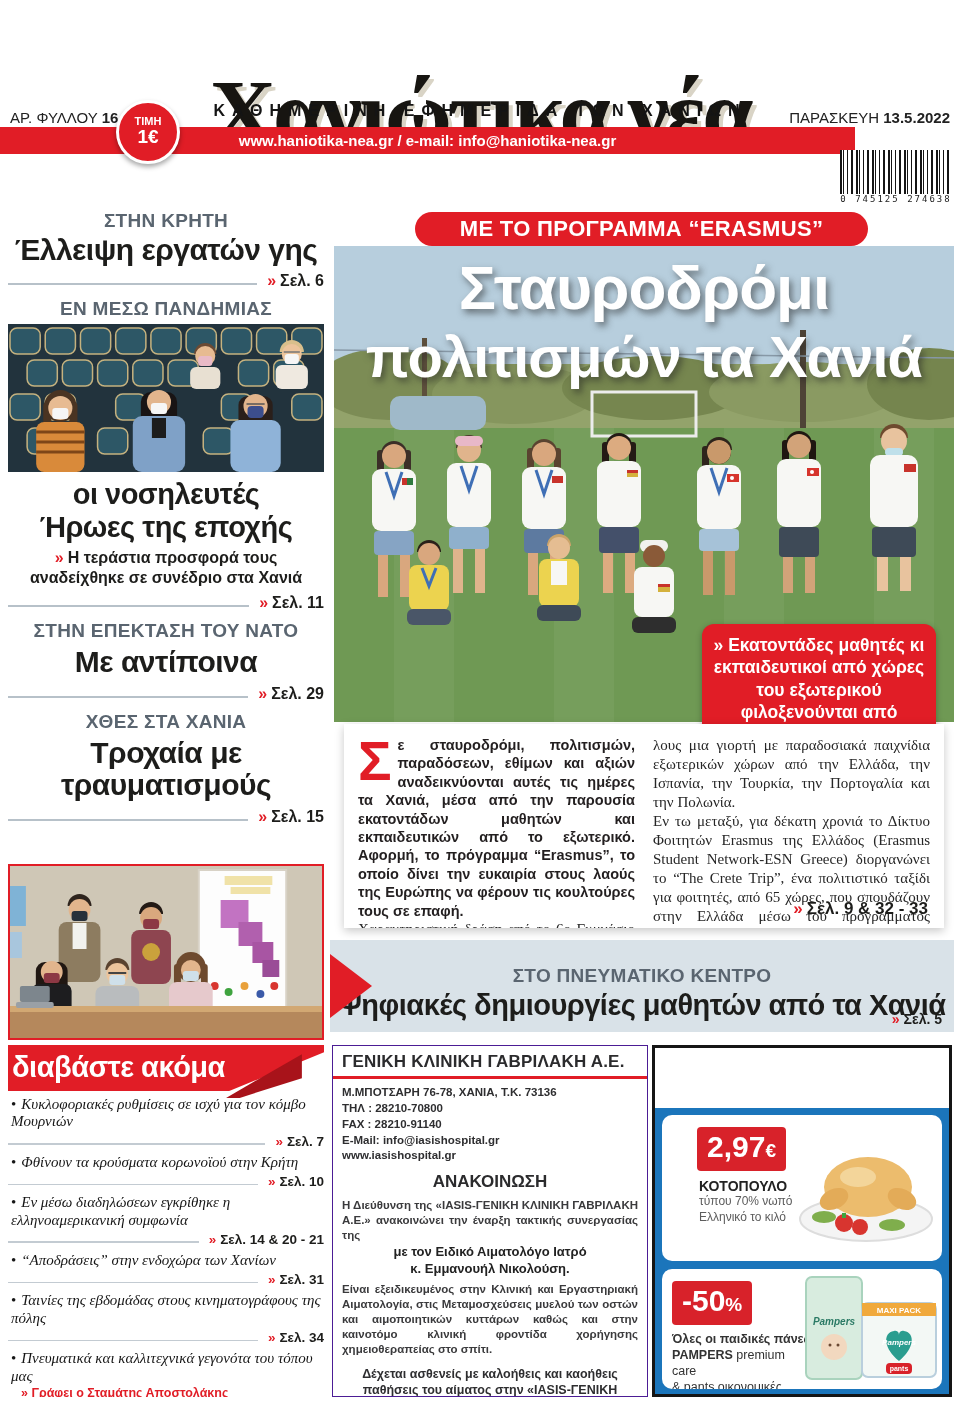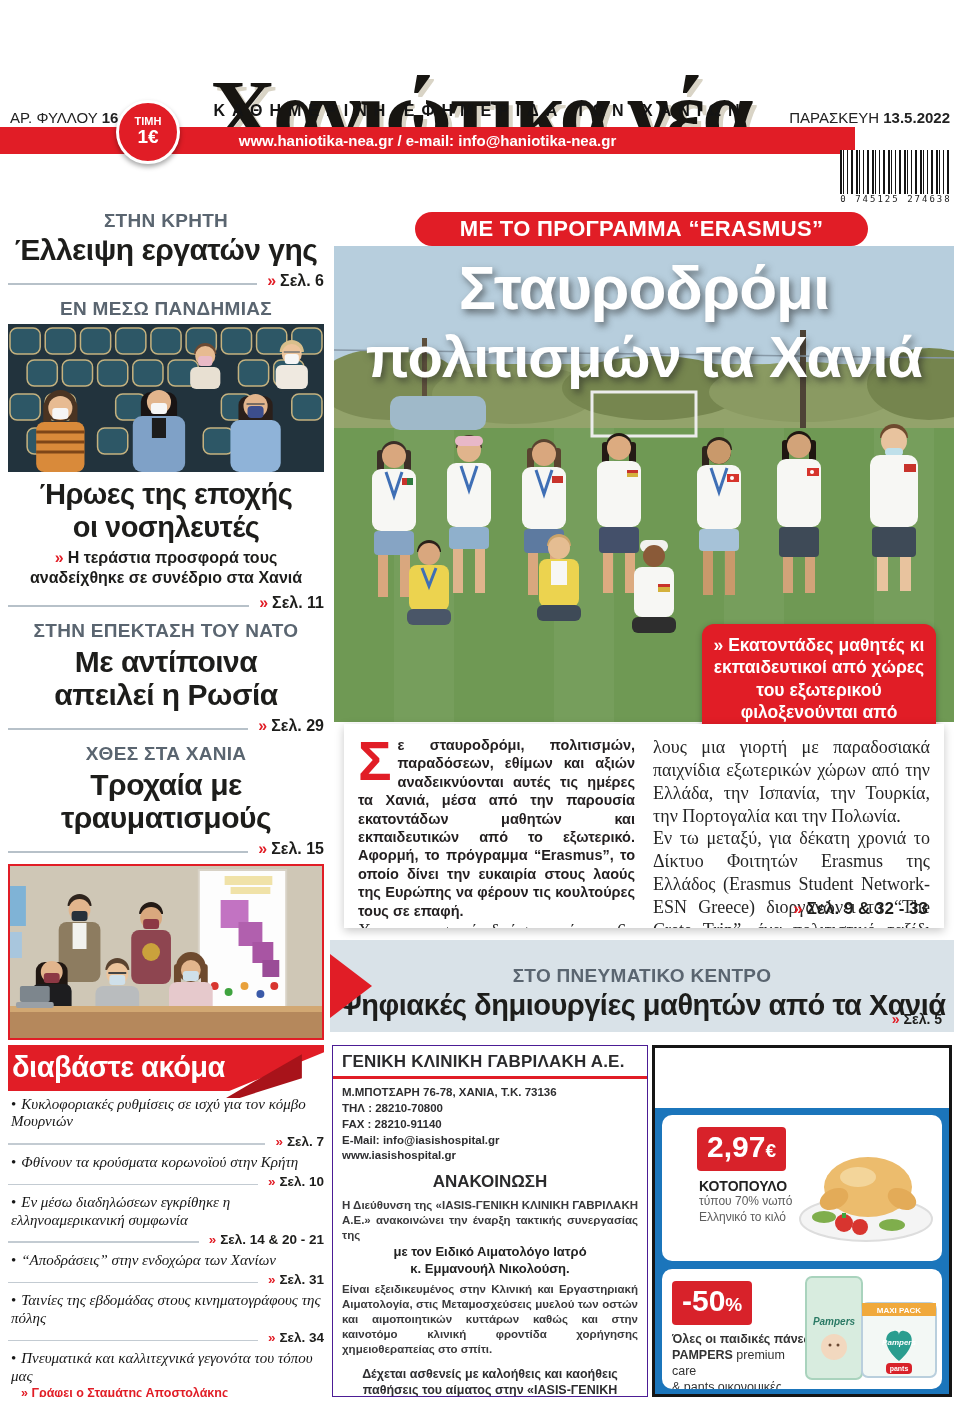--- a/index.html
+++ b/index.html
@@ -58,21 +58,21 @@
   .main-hl .l2{font-size:58px;line-height:66px;text-shadow:3px 4px 7px rgba(35,35,35,.55);}
   .callout{position:absolute;right:18px;top:378px;width:218px;background:#e11d26;border-radius:12px;
     padding:10px 8px;color:#fff;font-weight:700;font-size:17.5px;line-height:1.28;text-align:center;
     box-shadow:0 2px 6px rgba(0,0,0,.3);}
   .text-card{position:absolute;left:344px;top:724px;width:600px;height:204px;background:#fff;
     box-shadow:0 3px 9px rgba(0,0,0,.22);padding:12px 14px 10px;box-sizing:border-box;overflow:hidden;}
   .cols{display:flex;gap:18px;}
   .col{flex:1;min-width:0;}
   .lead{font-weight:700;font-size:14.5px;line-height:1.27;text-align:justify;color:#231f20;}
   .dropcap{float:left;color:#e11d26;font-size:56px;line-height:44px;font-weight:700;margin:3px 6px 0 0;}
-  .serif-txt{font-family:"Liberation Serif",serif;font-size:18px;line-height:1.27;text-align:justify;color:#262626;}
+  .serif-txt{font-family:"Liberation Serif",serif;font-size:15px;line-height:1.27;text-align:justify;color:#262626;}
   .card-ref{position:absolute;right:16px;bottom:9px;font-size:17px;}
 
   
   .digital-strip{position:absolute;left:330px;top:940px;width:624px;height:92px;background:#d9e2e8;}
   .strip-arrow{position:absolute;left:0;top:50%;transform:translateY(-50%);width:0;height:0;
     border-top:32px solid transparent;border-bottom:32px solid transparent;border-left:42px solid #e11d26;}
   .strip-kicker{padding-top:25px;}
   .strip-hl{font-size:29px;font-weight:700;text-align:center;letter-spacing:-.5px;margin-top:2px;}
   .strip-ref{position:absolute;right:12px;bottom:5px;font-size:14px;}
 
@@ -237,35 +237,34 @@
             <rect x="-17" y="-10" width="34" height="50" rx="9" fill="#2a1f1a"></rect>
             <circle cx="0" cy="0" r="12" fill="#e2b58d"></circle>
             <line x1="-9" y1="-2" x2="9" y2="-2" stroke="#555" stroke-width="1.5"></line>
             <rect x="-8" y="0" width="16" height="12" rx="4" fill="#3c4e8c"></rect>
             <rect x="-25" y="14" width="50" height="52" rx="9" fill="#8fb3d8"></rect>
           </g>
       </svg>
     </div>
 
     <div class="hl hl2">
+      <div>οι νοσηλευτές</div>
       <div>Ήρωες της εποχής</div>
-      <div>οι νοσηλευτές</div>
     </div>
     <div class="sub2">
       <span class="ar">»</span><span>Η τεράστια προσφορά τους αναδείχθηκε σε συνέδριο στα Χανιά</span>
     </div>
     <div class="refrow lc-ref">
       <div class="rule"></div>
       <div class="pr"><span class="ar">»</span><span>Σελ. 11</span></div>
     </div>
 
     <div class="kicker lc-k2">ΣΤΗΝ ΕΠΕΚΤΑΣΗ ΤΟΥ ΝΑΤΟ</div>
     <div class="hl hl1">
       <div>Με αντίποινα</div>
-      <div>απειλεί η Ρωσία</div>
     </div>
     <div class="refrow lc-ref">
       <div class="rule"></div>
       <div class="pr"><span class="ar">»</span><span>Σελ. 29</span></div>
     </div>
 
     <div class="kicker lc-k2">ΧΘΕΣ ΣΤΑ ΧΑΝΙΑ</div>
     <div class="hl hl1">
       <div>Τροχαία με</div>
       <div>τραυματισμούς</div>

